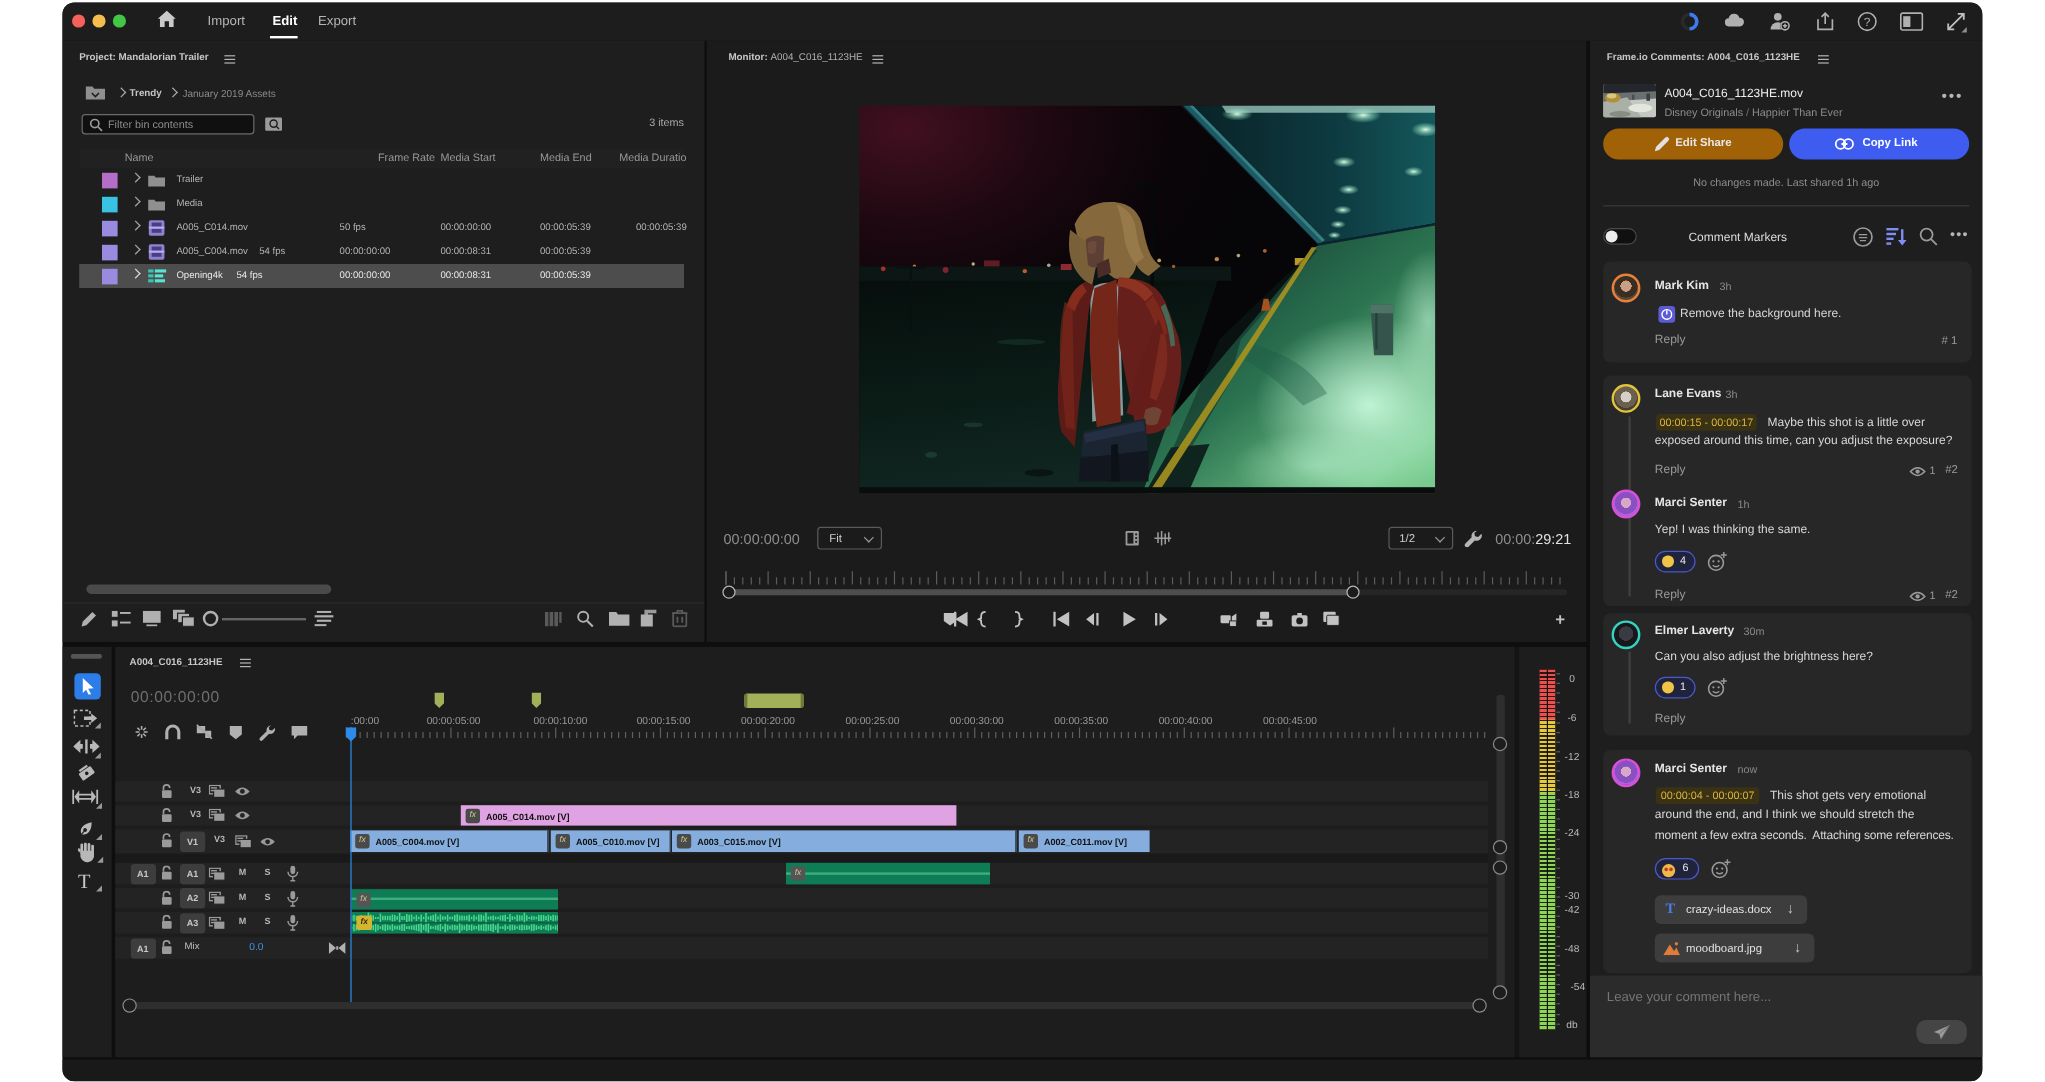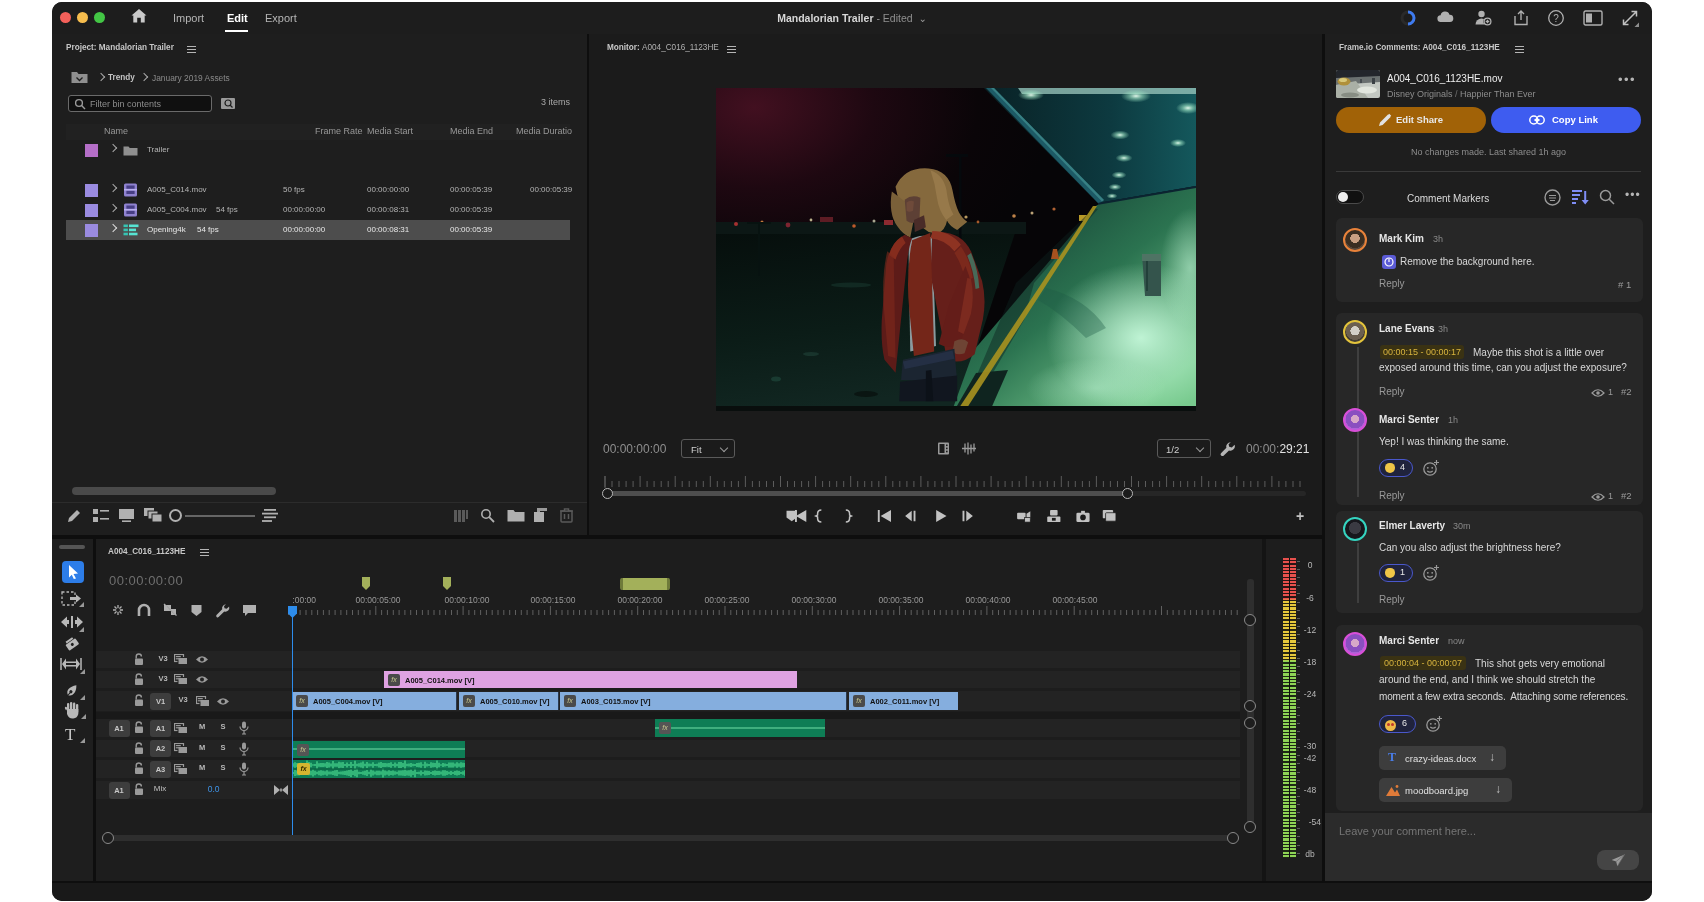--- a/index.html
+++ b/index.html
@@ -30,21 +30,20 @@
     <div class="a tl" style="left:8px; background:#f4605a;"></div>
     <div class="a tl" style="left:25px; background:#f6bd4e;"></div>
     <div class="a tl" style="left:42px; background:#43c645;"></div>
     <svg class="a" style="left:78px; top:5px;" width="18" height="18" viewBox="0 0 18 18">
         <path fill="#c9c9c9" d="M9 2 L16.5 8.6 L14.7 8.6 L14.7 15.5 L10.8 15.5 L10.8 10.7 L7.2 10.7 L7.2 15.5 L3.3 15.5 L3.3 8.6 L1.5 8.6 Z"></path>
       </svg>
     <div class="a tabtxt" style="left:121px; top:10px;">Import</div>
     <div class="a tabtxt" style="left:175px; top:10px; color:#fff; font-weight:bold;">Edit</div>
     <div class="a" style="left:173px; top:28px; width:23px; height:2px; background:#fff;"></div>
     <div class="a tabtxt" style="left:213px; top:10px;">Export</div>
-    <div class="a" style="left:0; top:10px; width:1600px; text-align:center; font-size:10.5px; color:#d8d8d8; font-weight:bold;">Mandalorian Trailer <span style="color:#8f8f8f; font-weight:normal;">- Edited</span>&nbsp;&nbsp;<span style="color:#9a9a9a; font-weight:normal; font-size:10px;">⌄</span></div>
 
     <svg class="a" style="left:1347px; top:7px;" width="18" height="18" viewBox="0 0 18 18">
         <circle cx="9" cy="9" r="6" fill="none" stroke="#2a2a2a" stroke-width="3"></circle>
         <path d="M9 3 A6 6 0 0 1 9 15" fill="none" stroke="#3e7bf0" stroke-width="3"></path>
       </svg>
     <svg class="a" style="left:1384px; top:7px;" width="19" height="18" viewBox="0 0 19 18">
         <path class="icon" d="M5 13 a3.4 3.4 0 0 1 -0.4 -6.8 a4.6 4.6 0 0 1 8.9 -0.4 a3.6 3.6 0 0 1 0.4 7.2 Z"></path>
       </svg>
     <svg class="a" style="left:1421px; top:6px;" width="20" height="20" viewBox="0 0 20 20">
         <circle cx="8.5" cy="6" r="3.2" class="icon"></circle>
@@ -104,20 +103,28 @@
     <div class="a" style="left:398px; top:92px; font-size:9px; color:#989898;">Media End</div>
     <div class="a" style="left:464px; top:92px; font-size:9px; color:#989898;">Media Duratio</div>
 
     <div class="a row" style="left:14px; top:106px; width:504px;">
       <div class="chip" style="background:#b46ec7;"></div>
         <div class="chev"></div>
       <svg class="a" style="left:57px; top:5px;" width="15" height="11" viewBox="0 0 15 11">
           <path fill="#8f8f8f" d="M0.5 1.5 h5 l1.3 1.5 h7.7 v7.5 h-14 Z"></path>
         </svg>
       <div class="cell" style="left:81px;">Trailer</div>
+    </div>
+    <div class="a row" style="left:14px; top:126px; width:504px;">
+      <div class="chip" style="background:#39c2e3;"></div>
+        <div class="chev"></div>
+      <svg class="a" style="left:57px; top:5px;" width="15" height="11" viewBox="0 0 15 11">
+          <path fill="#8f8f8f" d="M0.5 1.5 h5 l1.3 1.5 h7.7 v7.5 h-14 Z"></path>
+        </svg>
+      <div class="cell" style="left:81px;">Media</div>
     </div>
     <div class="a row" style="left:14px; top:146px; width:504px;">
       <div class="chip" style="background:#9a8be0;"></div>
         <div class="chev"></div>
       <svg class="a" style="left:57px; top:3px;" width="15" height="14" viewBox="0 0 15 14">
           <rect x="1" y="0.5" width="13" height="13" rx="1.5" fill="#8f82cf"></rect>
           <rect x="3.4" y="2.5" width="8.2" height="3.4" fill="#473e84"></rect>
           <rect x="3.4" y="7.6" width="8.2" height="3.4" fill="#473e84"></rect>
           <rect x="1" y="5.9" width="13" height="1.6" fill="#b9aff0"></rect>
         </svg>

